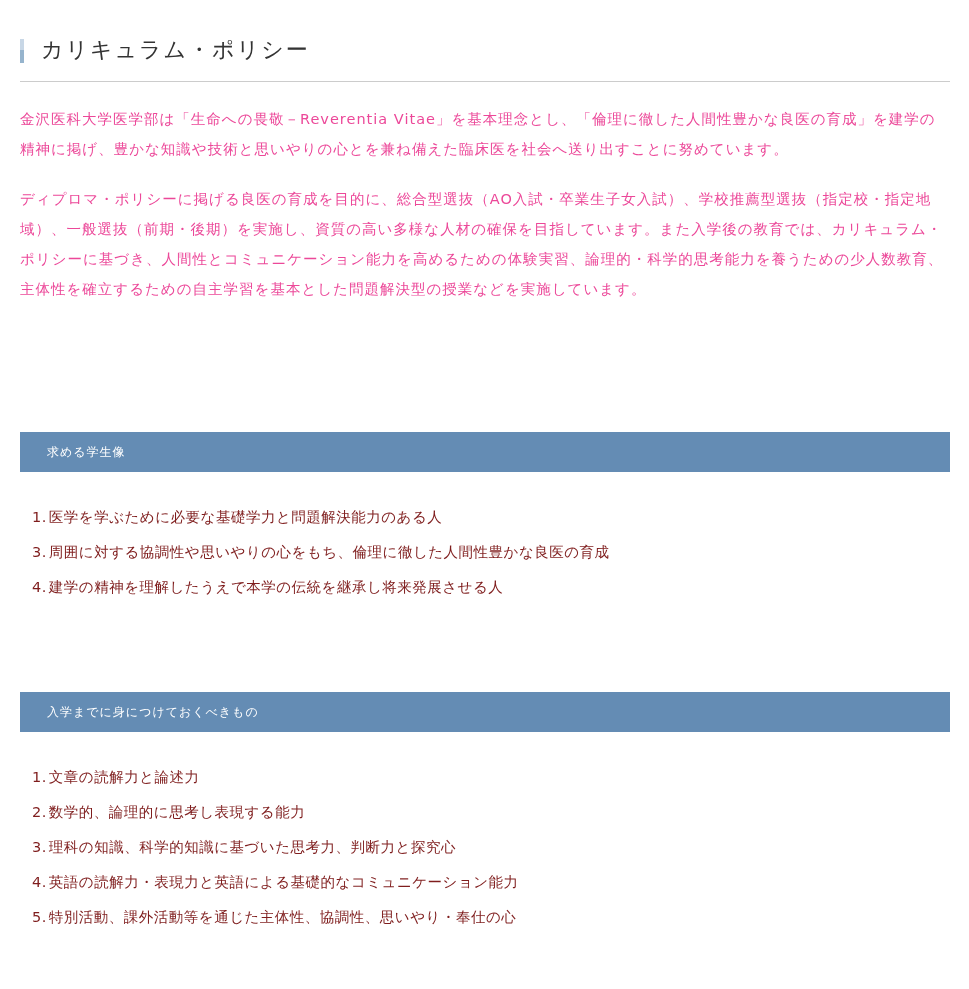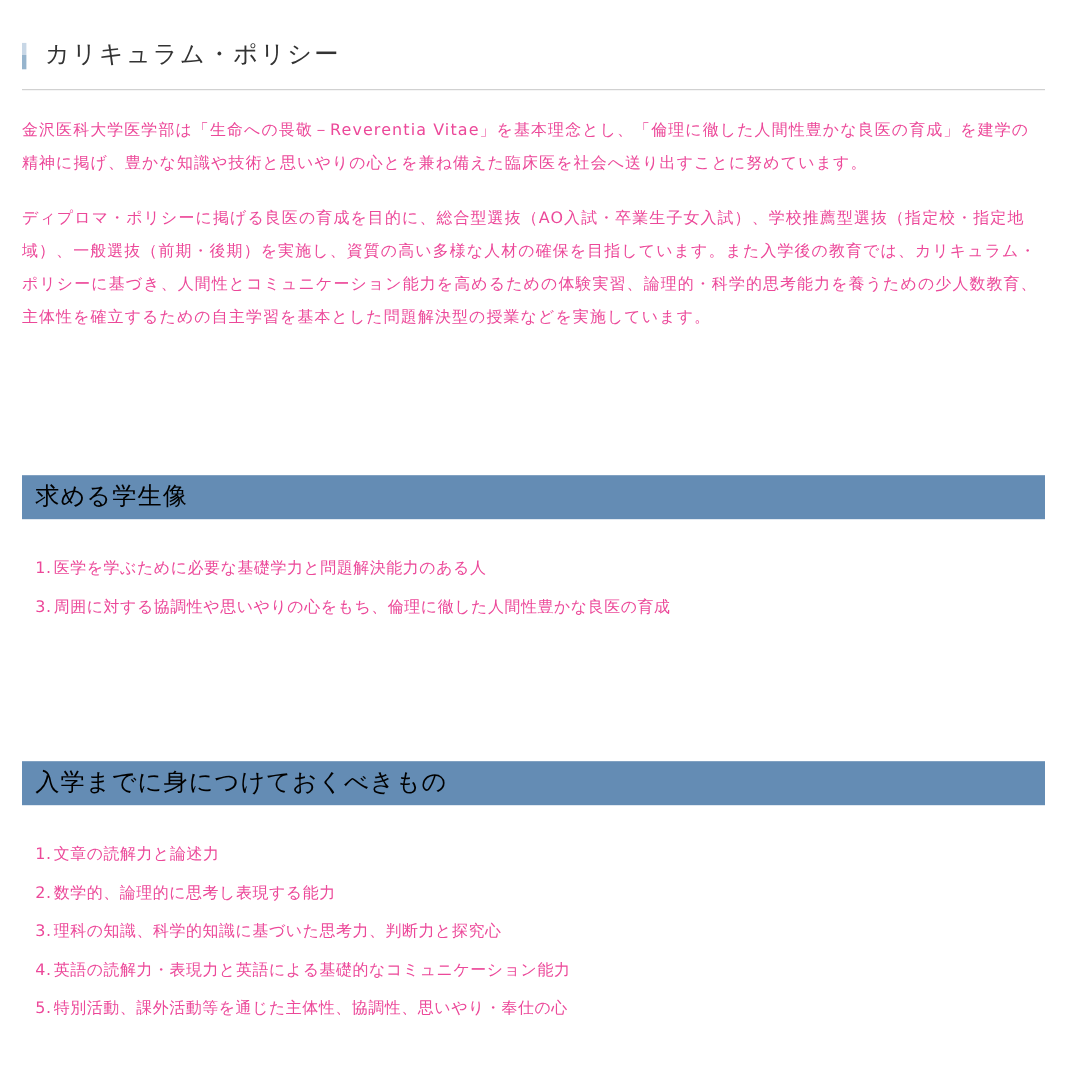--- a/index.html
+++ b/index.html
@@ -70,42 +70,42 @@
       line-height: 30px;
       letter-spacing: 1px;
       color: #ec4899;
     }
     .section-heading {
       position: absolute;
       left: 0;
       width: 930px;
       height: 40px;
       background: #648cb4;
-      color: #000000;
-      font-size: 22px;
+      color: #ffffff;
+      font-size: 12px;
       line-height: 40px;
-      padding-left: 12px;
+      padding-left: 27px;
       box-sizing: border-box;
       letter-spacing: 1px;
       margin: 0;
       font-weight: normal;
     }
     .list {
       position: absolute;
       left: 0;
       width: 930px;
       margin: 0;
       padding: 0;
       list-style: none;
     }
     .list li {
       font-size: 14.5px;
       line-height: 35px;
       padding-left: 12px;
-      color: #ec4899;
+      color: #7f1d1d;
       letter-spacing: 0.5px;
     }
     .list li .num {
       margin-right: 2px;
     }
   </style>
 </head>
 <body>
 
 <div class="page">
@@ -121,20 +121,21 @@
 
   <div class="intro">
     <p>金沢医科大学医学部は「生命への畏敬－Reverentia Vitae」を基本理念とし、「倫理に徹した人間性豊かな良医の育成」を建学の精神に掲げ、豊かな知識や技術と思いやりの心とを兼ね備えた臨床医を社会へ送り出すことに努めています。</p>
     <p>ディプロマ・ポリシーに掲げる良医の育成を目的に、総合型選抜（AO入試・卒業生子女入試）、学校推薦型選抜（指定校・指定地域）、一般選抜（前期・後期）を実施し、資質の高い多様な人材の確保を目指しています。また入学後の教育では、カリキュラム・ポリシーに基づき、人間性とコミュニケーション能力を高めるための体験実習、論理的・科学的思考能力を養うための少人数教育、主体性を確立するための自主学習を基本とした問題解決型の授業などを実施しています。</p>
   </div>
 
   <h2 class="section-heading" style="top:432px;">求める学生像</h2>
   <ol class="list" style="top:500px;">
     <li><span class="num">1.</span><span>医学を学ぶために必要な基礎学力と問題解決能力のある人</span></li>
     <li><span class="num">3.</span><span>周囲に対する協調性や思いやりの心をもち、倫理に徹した人間性豊かな良医の育成</span></li>
+    <li><span class="num">4.</span><span>建学の精神を理解したうえで本学の伝統を継承し将来発展させる人</span></li>
   </ol>
 
   <h2 class="section-heading" style="top:692px;">入学までに身につけておくべきもの</h2>
   <ol class="list" style="top:760px;">
     <li><span class="num">1.</span><span>文章の読解力と論述力</span></li>
     <li><span class="num">2.</span><span>数学的、論理的に思考し表現する能力</span></li>
     <li><span class="num">3.</span><span>理科の知識、科学的知識に基づいた思考力、判断力と探究心</span></li>
     <li><span class="num">4.</span><span>英語の読解力・表現力と英語による基礎的なコミュニケーション能力</span></li>
     <li><span class="num">5.</span><span>特別活動、課外活動等を通じた主体性、協調性、思いやり・奉仕の心</span></li>
   </ol>

